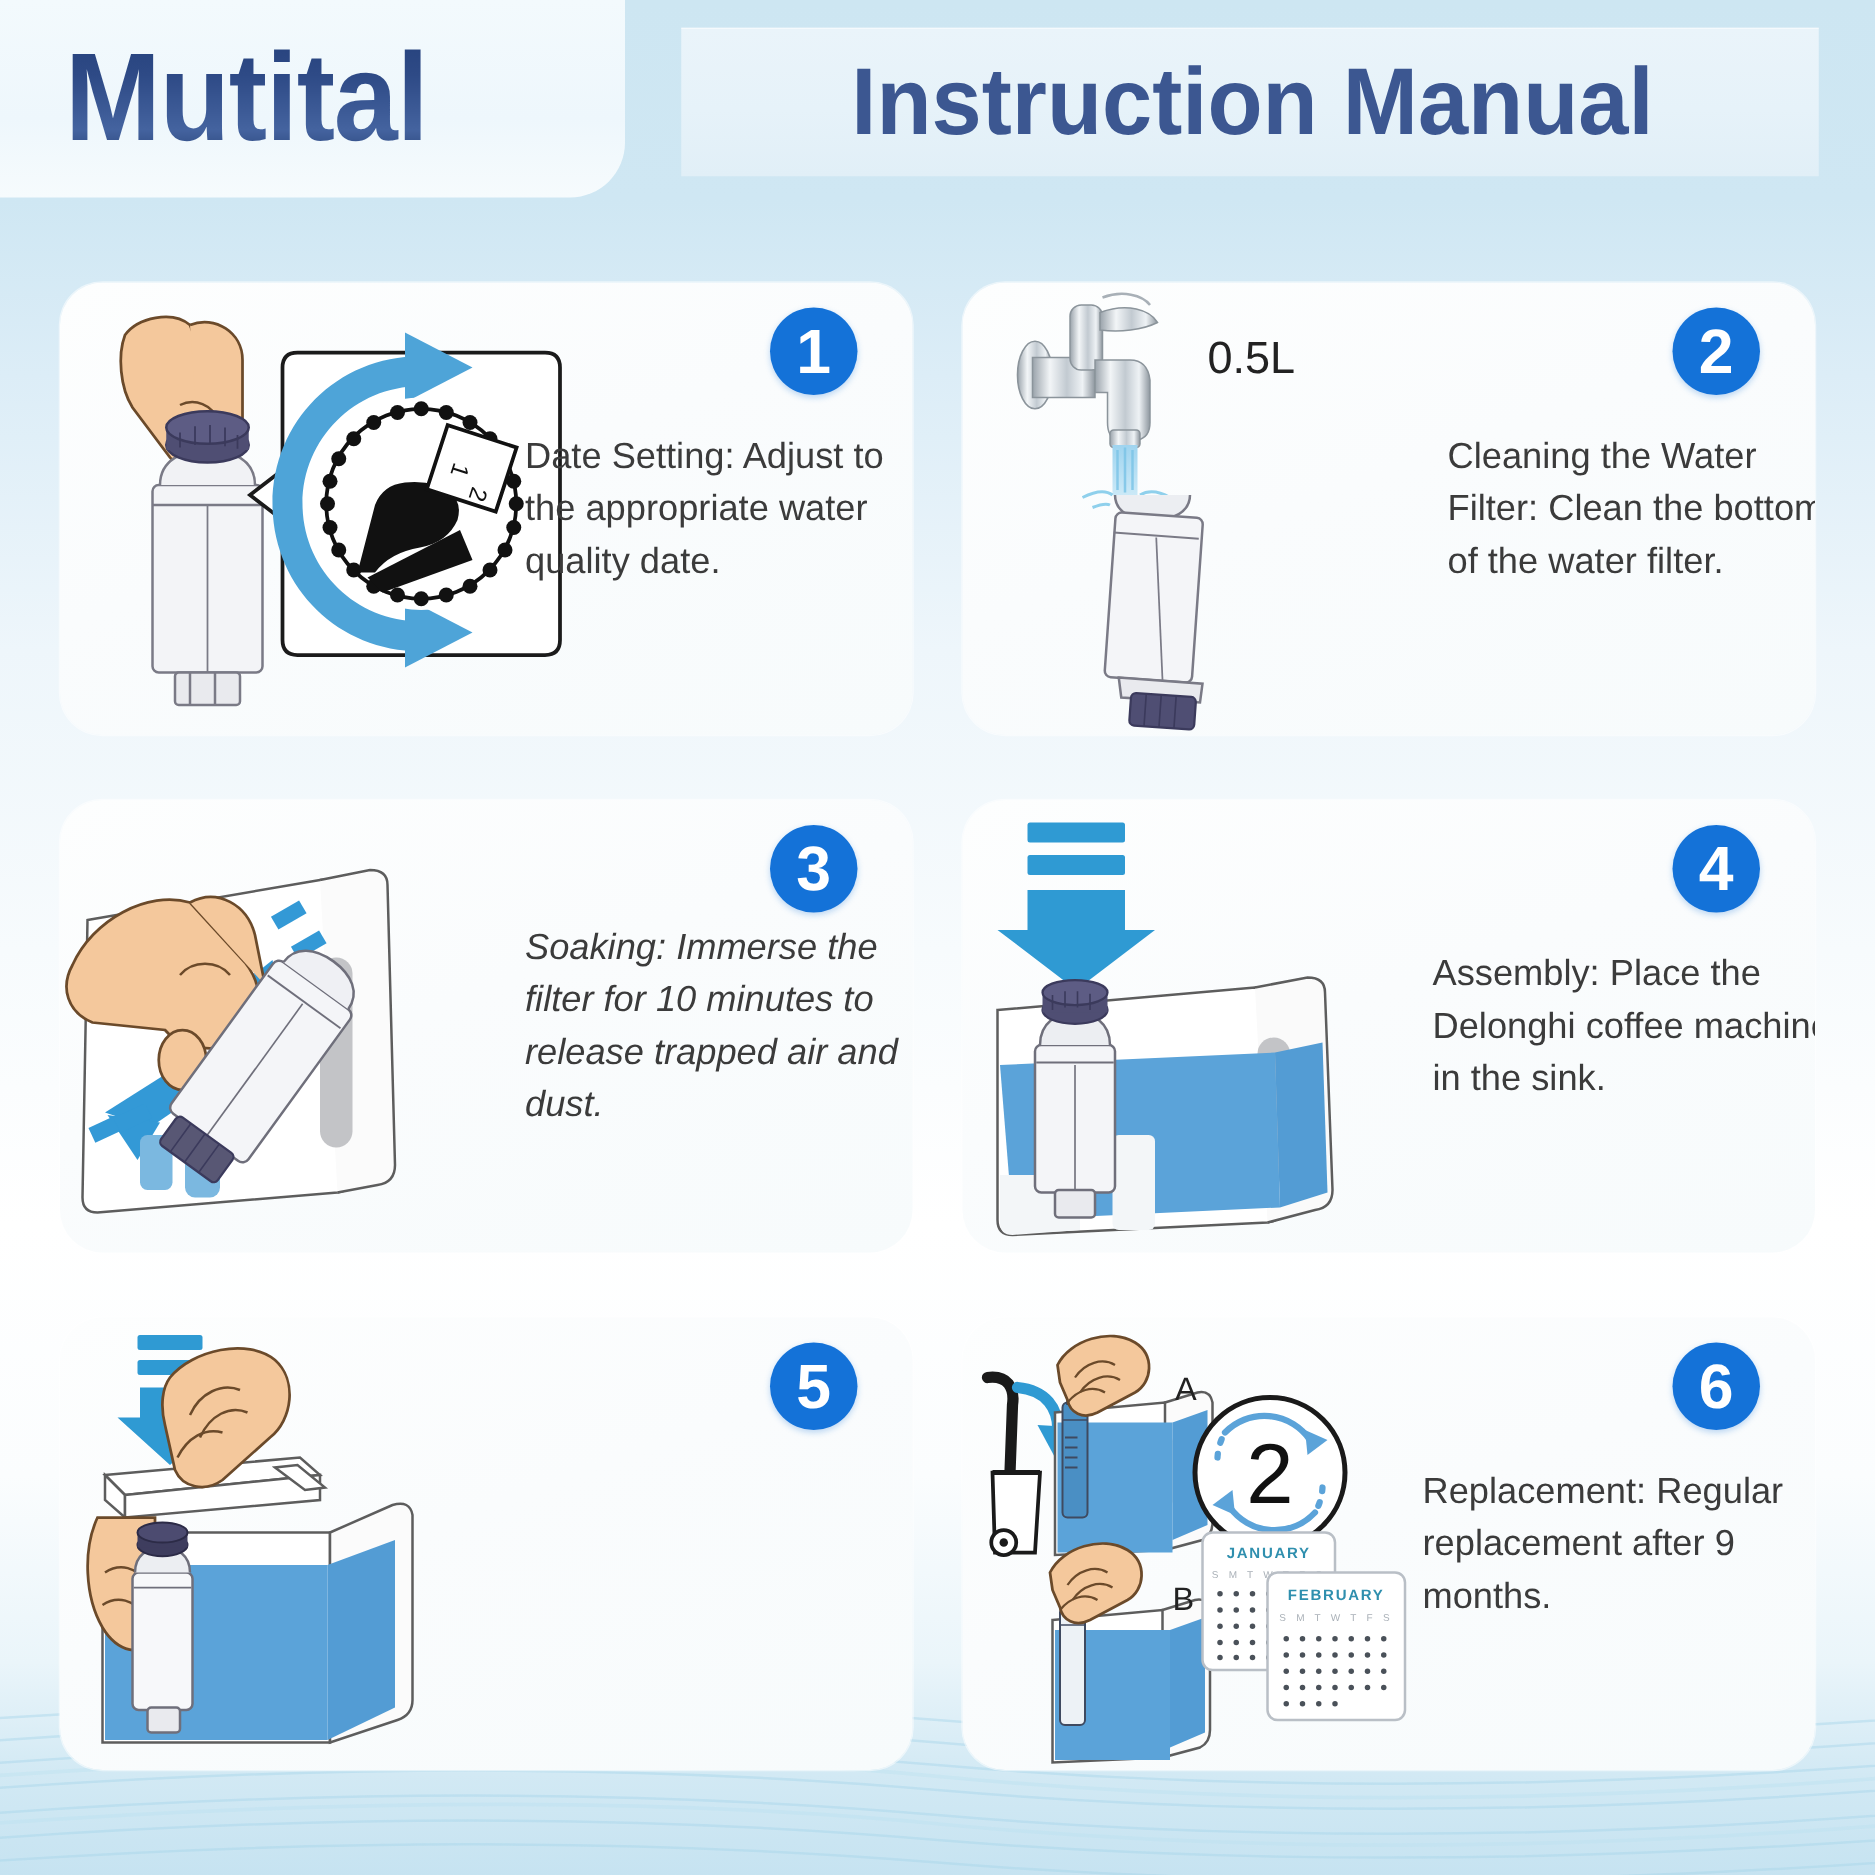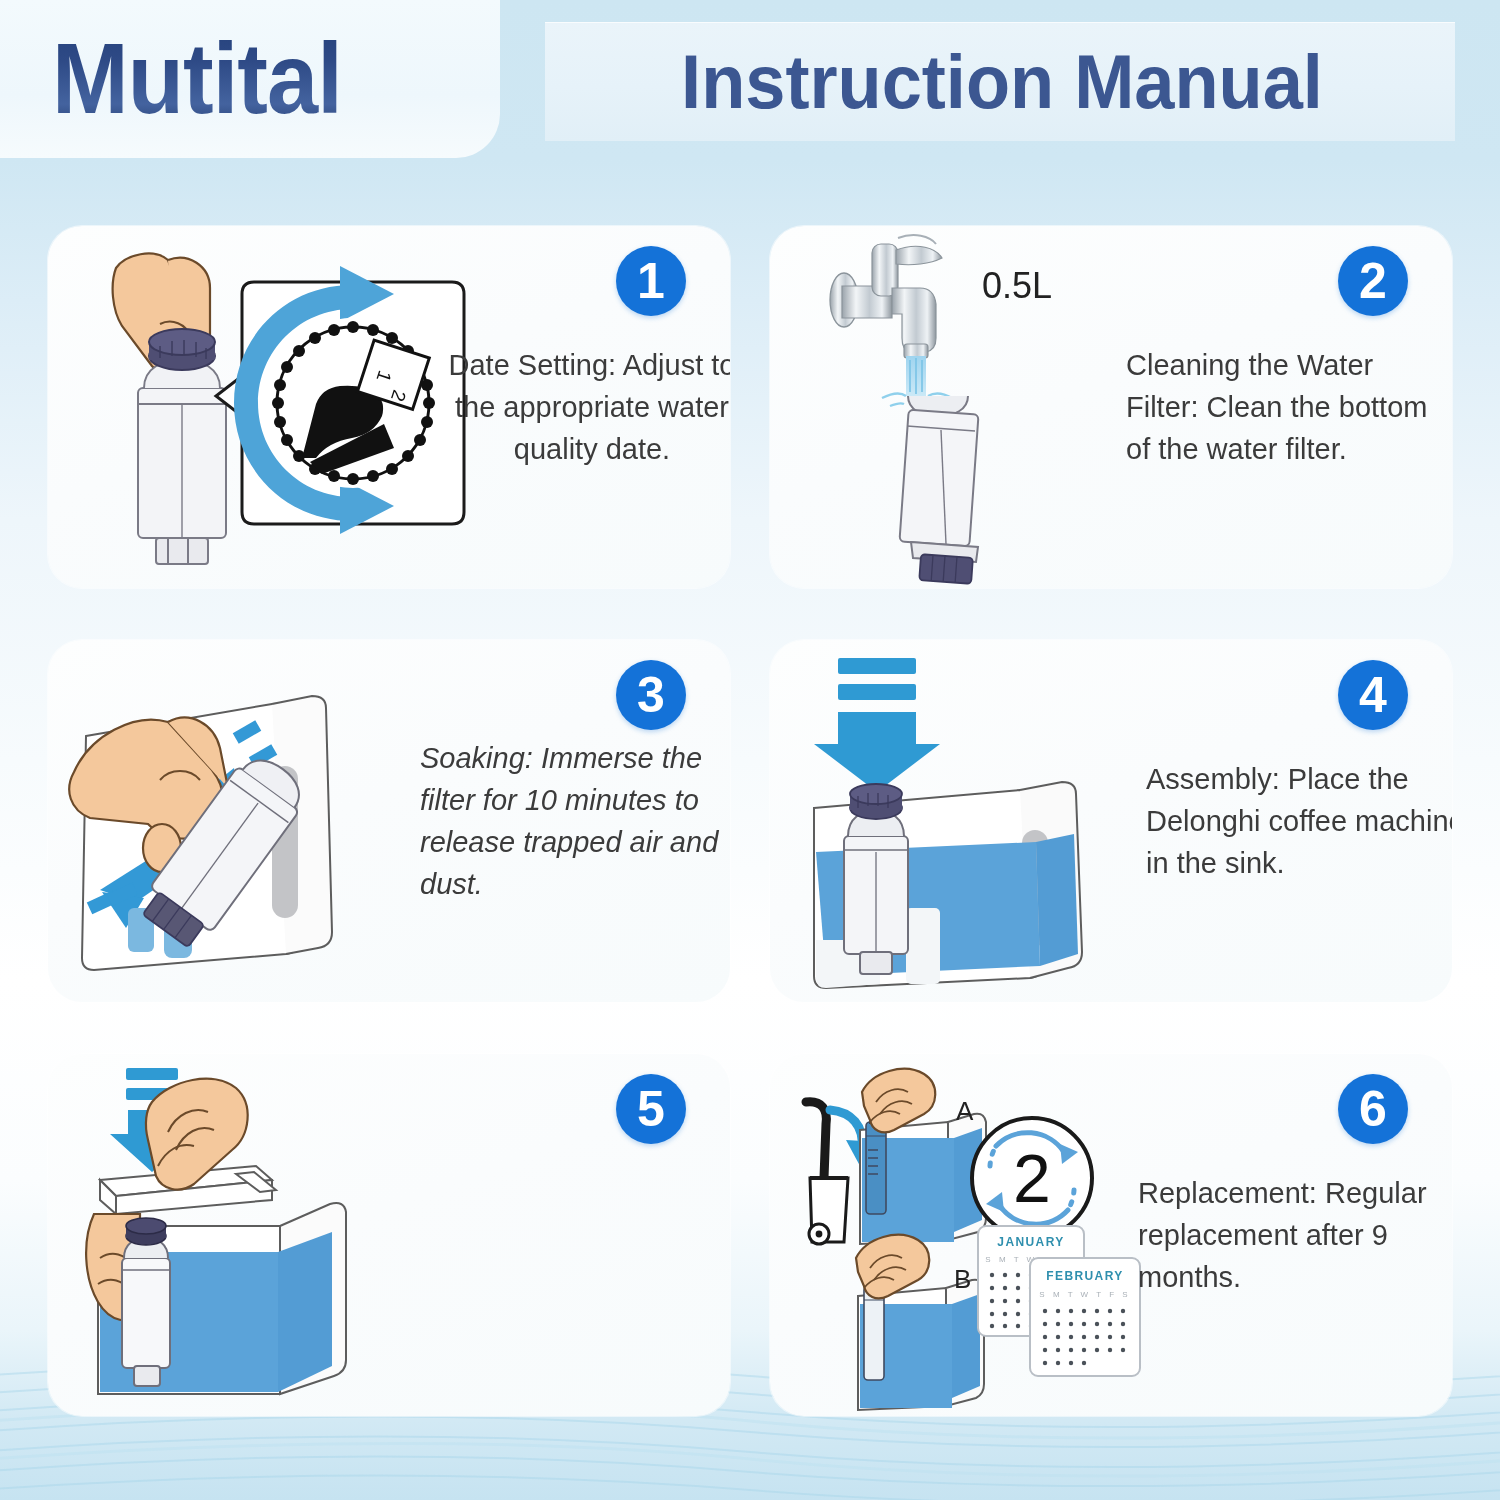--- a/index.html
+++ b/index.html
@@ -122,38 +122,38 @@
     color: #fff;
     font-size: 50px;
     font-weight: bold;
     line-height: 70px;
     text-align: center;
     z-index: 6;
     box-shadow: 0 2px 5px rgba(20,114,216,.28);
   }
   .card-art {
     position: absolute;
-    left: 16px; top: 0;
+    left: 0; top: 0;
     width: 390px;
     height: 362px;
   }
   .card-art.wide { width: 420px; }
   .card-art svg { display: block; width: 100%; height: 100%; }
 
   .card-text {
     position: absolute;
     top: 50%;
     transform: translateY(-50%);
     font-size: 29px;
     line-height: 42px;
     color: #3b3b3b;
     white-space: pre-line;
   }
-  .t1 { left: 394px; width: 300px; text-align: center; }
-  .t2 { left: 356px; width: 312px; }
+  .t1 { left: 372px; width: 300px; }
+  .t2 { left: 388px; width: 312px; }
   .t3 { left: 372px; width: 306px; font-style: italic; }
   .t4 { left: 376px; width: 320px; }
   .t5 { left: 336px; width: 330px; }
   .t6 { left: 368px; width: 300px; }
 </style>
 </head>
 <body>
 
 <div id="page">
 

